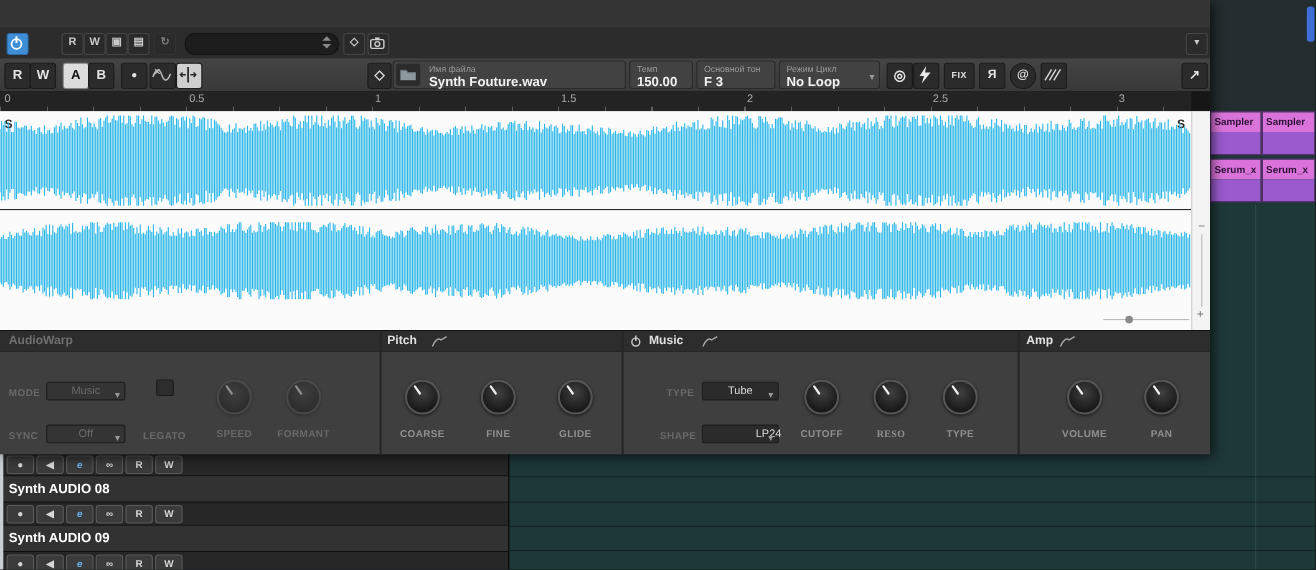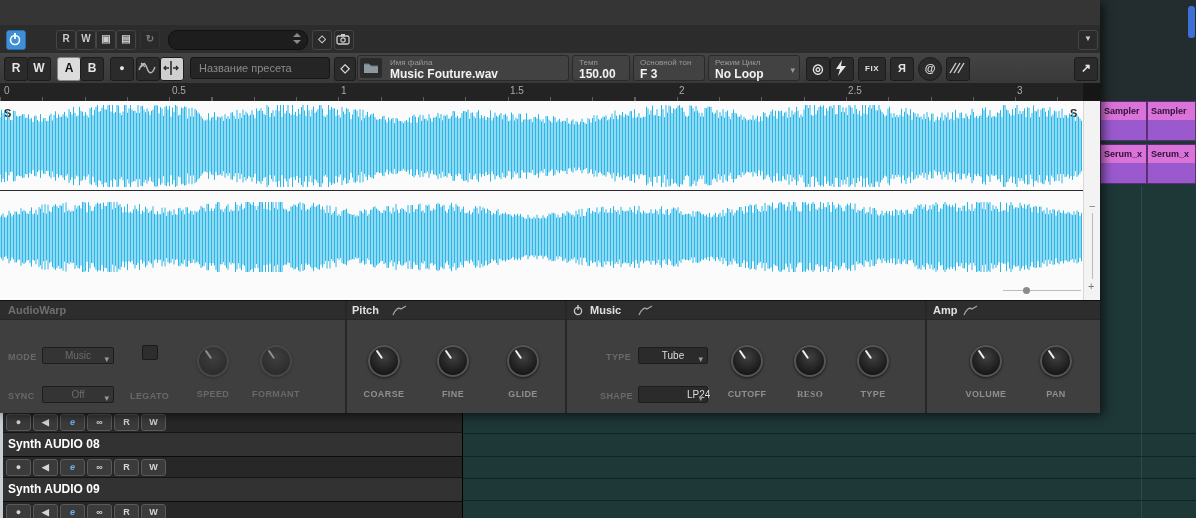--- a/index.html
+++ b/index.html
@@ -199,35 +199,32 @@
           <path d="M4 5 l4 4 M8 5 l-4 4" stroke="#b9b9b9" stroke-width="1.1"></path>
         </svg>
       </div>
       <div class="t2btn lit" style="left:160px;">
         <svg width="20" height="20" viewBox="0 0 20 20">
           <line x1="10" y1="3" x2="10" y2="17" stroke="#2b2b2b" stroke-width="1.6"></line>
           <path d="M8 10 L3 10 M5 8 L3 10 L5 12" fill="none" stroke="#2b2b2b" stroke-width="1.3"></path>
           <path d="M12 10 L17 10 M15 8 L17 10 L15 12" fill="none" stroke="#2b2b2b" stroke-width="1.3"></path>
         </svg>
       </div>
-      <div class="field" style="left:190px;width:140px;">
-        <div class="placeholder">Название пресета</div>
-      </div>
       <div class="t2btn" style="left:334px;width:20px;">◇</div>
 
       <div class="infobox" style="left:357px;width:212px;">
         <div style="position:absolute;left:2px;top:2px;width:22px;height:20px;background:#2b2b2b;border-radius:2px;">
           <svg width="22" height="20" viewBox="0 0 22 20">
             <path d="M4 6 h5 l2 2 h7 v7 H4 Z" fill="#8d979e"></path>
             <path d="M4 6 h5 l2 2 h7" fill="none" stroke="#6b757c" stroke-width="1"></path>
           </svg>
         </div>
         <div style="margin-left:26px;">
           <div class="ib-label">Имя файла</div>
-          <div class="ib-value">Music Fouture.wav</div>
+          <div class="ib-value">Synth Fouture.wav</div>
         </div>
       </div>
 
       <div class="infobox" style="left:572px;width:58px;">
         <div class="ib-label">Темп</div>
         <div class="ib-value">150.00</div>
       </div>
       <div class="infobox" style="left:633px;width:72px;">
         <div class="ib-label">Основной тон</div>
         <div class="ib-value">F 3</div>

